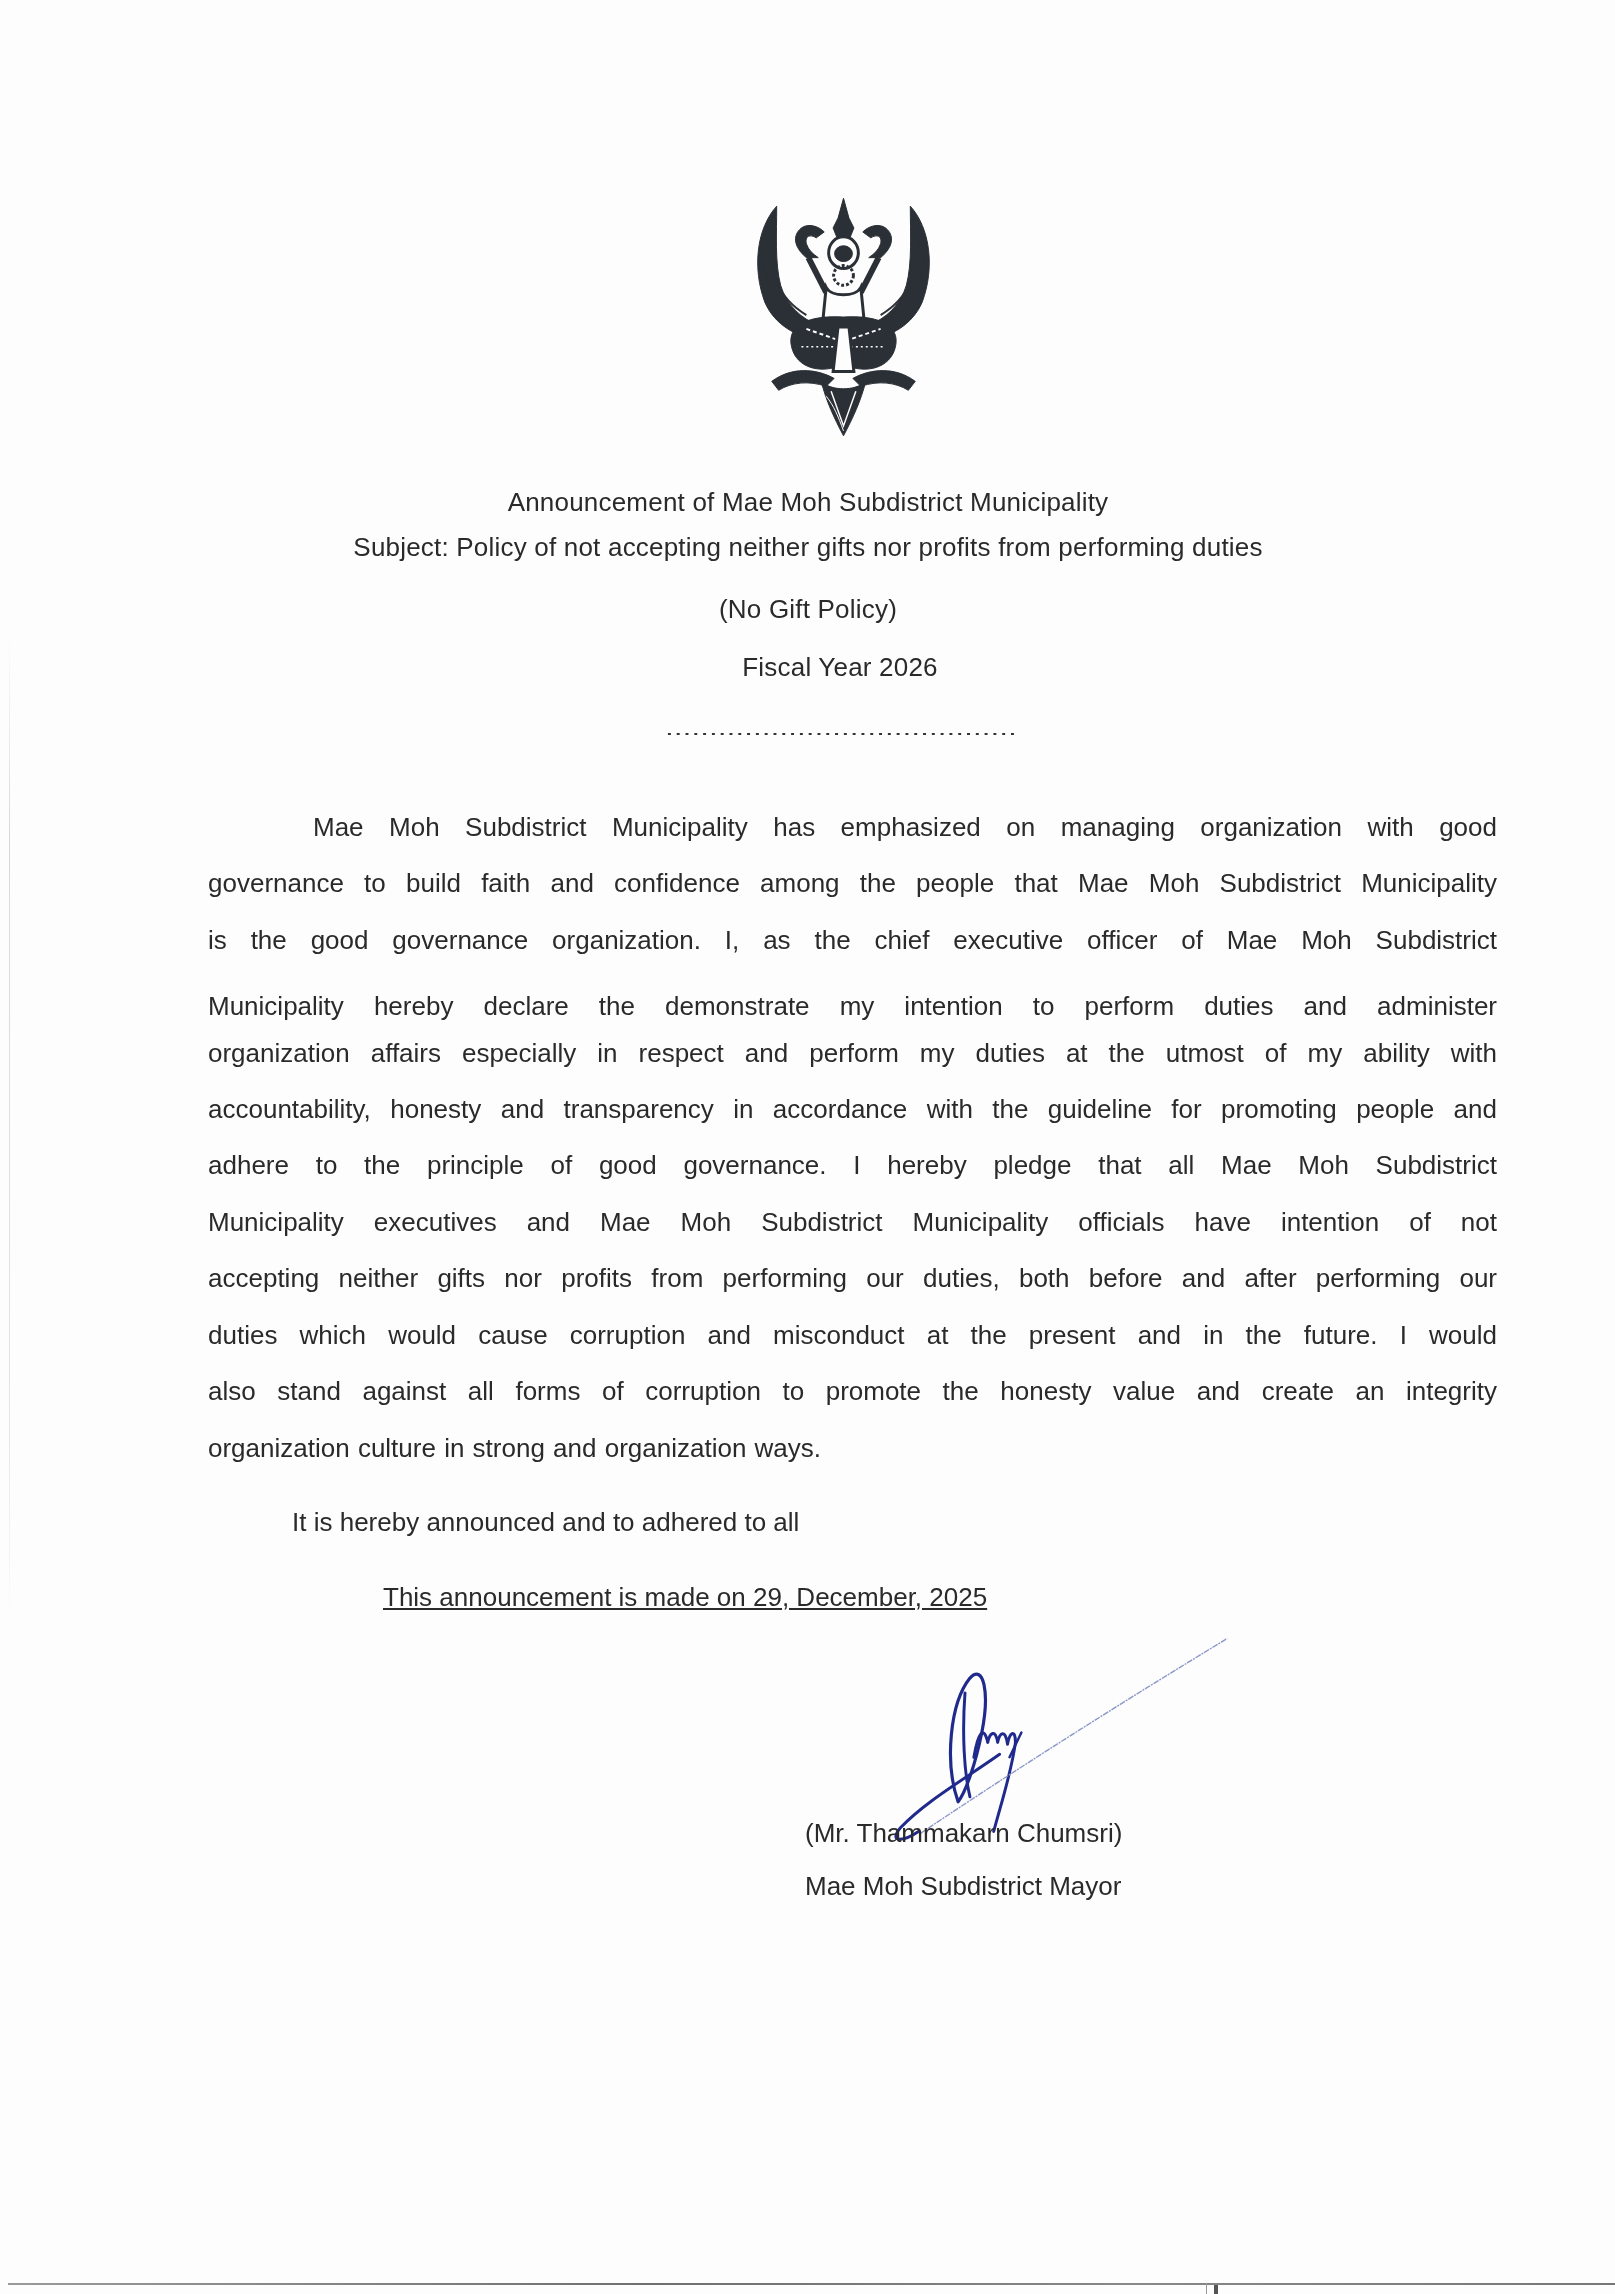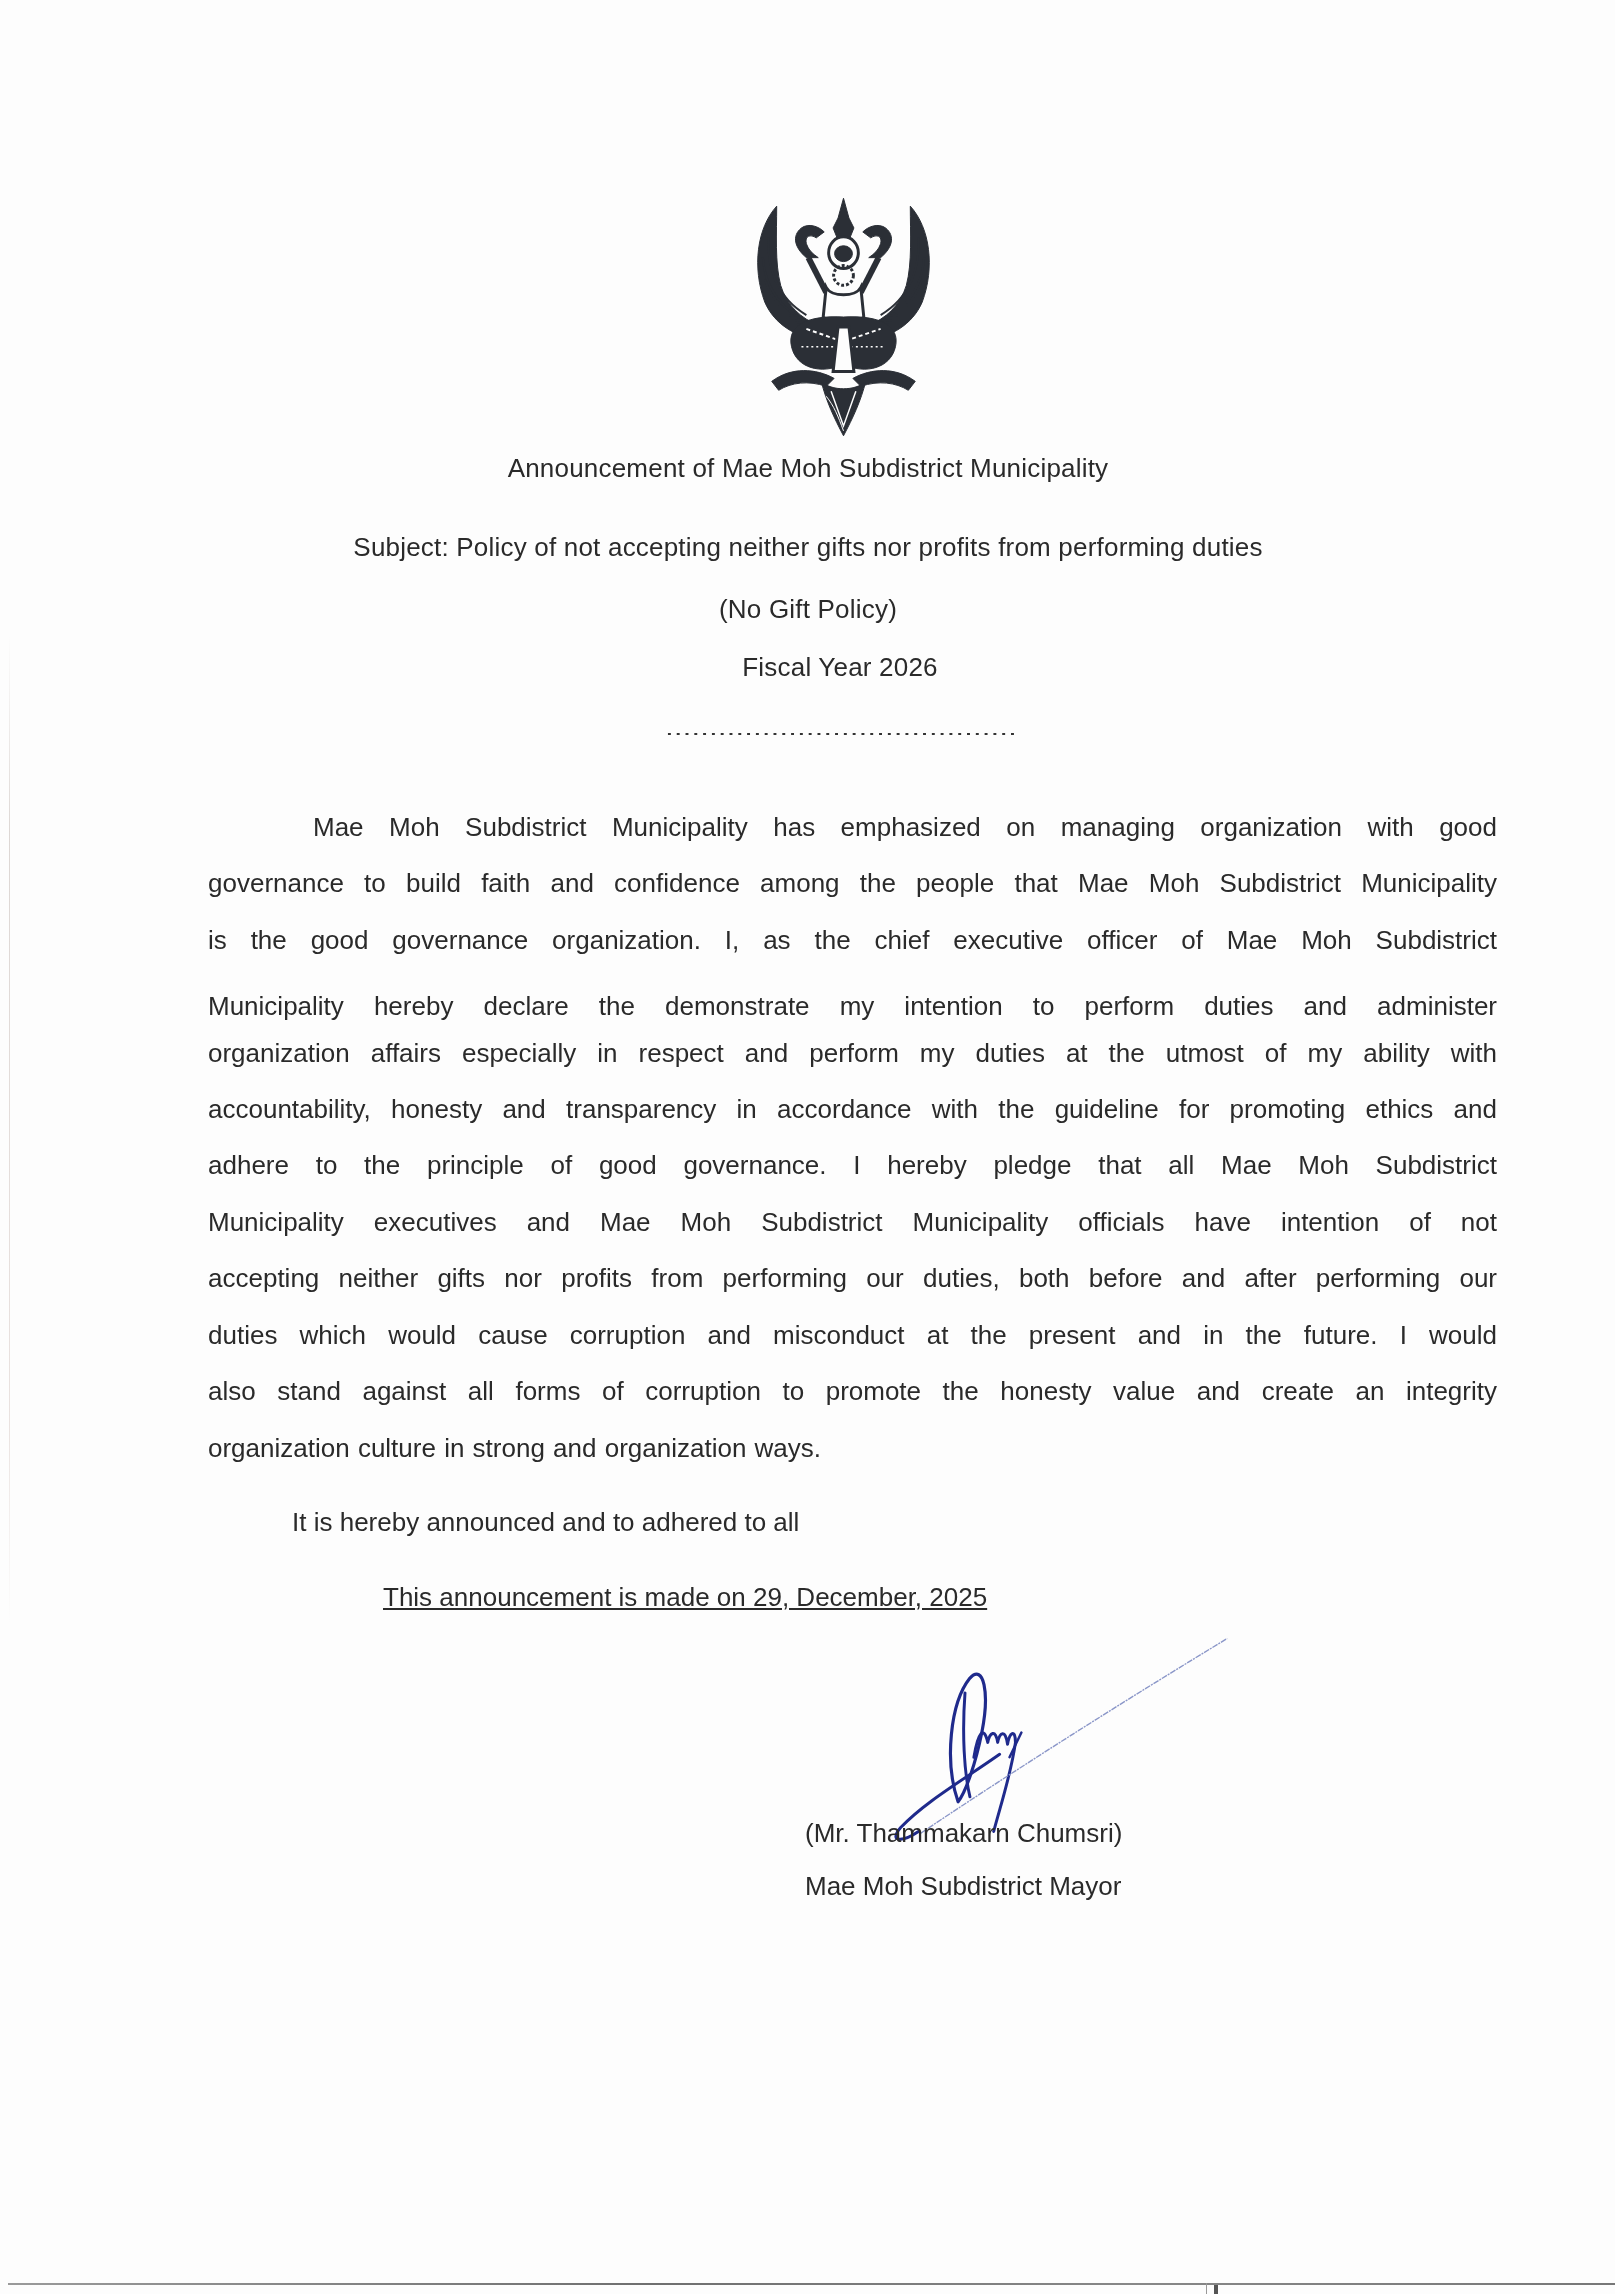--- a/index.html
+++ b/index.html
@@ -89,33 +89,33 @@
 
     <path d="M25 185 C45 170 70 172 88 182 L80 190 C62 184 45 186 32 194 Z" stroke-width="1"></path>
     <path d="M170 185 C150 170 125 172 107 182 L115 190 C133 184 150 186 163 194 Z" stroke-width="1"></path>
 
     <path d="M75 185 C80 205 88 222 97.5 240 C107 222 115 205 120 185 C110 195 85 195 75 185 Z" stroke-width="1"></path>
     <path d="M85 195 L97.5 230 L110 195" fill="none" stroke="#fdfdfd" stroke-width="1.5"></path>
     <path d="M80 200 C88 210 92 220 97.5 235" fill="none" stroke="#fdfdfd" stroke-width="1"></path>
   </g>
 </svg>
 
-<div class="hdr" style="top:453px;">Announcement of Mae Moh Subdistrict Municipality</div>
+<div class="hdr" style="top:487px;">Announcement of Mae Moh Subdistrict Municipality</div>
 <div class="hdr" style="top:532px;">Subject: Policy of not accepting neither gifts nor profits from performing duties</div>
 <div class="hdr" style="top:594px;">(No Gift Policy)</div>
 <div class="hdr" style="top:652px;padding-left:32px;">Fiscal Year 2026</div>
 <div class="dots"></div>
 
 <div>
   <div class="body-line first" style="top: 812px; white-space: normal; height: 30px; overflow: visible;">Mae Moh Subdistrict Municipality has emphasized on managing organization with good</div>
   <div class="body-line" style="top: 868px; white-space: normal; height: 30px; overflow: visible;">governance to build faith and confidence among the people that Mae Moh Subdistrict Municipality</div>
   <div class="body-line" style="top: 925px; white-space: normal; height: 30px; overflow: visible;">is the good governance organization. I, as the chief executive officer of Mae Moh Subdistrict</div>
   <div class="body-line" style="top: 991px; white-space: normal; height: 30px; overflow: visible;">Municipality hereby declare the demonstrate my intention to perform duties and administer</div>
   <div class="body-line" style="top: 1038px; white-space: normal; height: 30px; overflow: visible;">organization affairs especially in respect and perform my duties at the utmost of my ability with</div>
-  <div class="body-line" style="top: 1094px; white-space: normal; height: 30px; overflow: visible;">accountability, honesty and transparency in accordance with the guideline for promoting ethics and</div>
+  <div class="body-line" style="top: 1094px; white-space: normal; height: 30px; overflow: visible;">accountability, honesty and transparency in accordance with the guideline for promoting people and</div>
   <div class="body-line" style="top: 1150px; white-space: normal; height: 30px; overflow: visible;">adhere to the principle of good governance.  I hereby pledge that all Mae Moh Subdistrict</div>
   <div class="body-line" style="top: 1207px; white-space: normal; height: 30px; overflow: visible;">Municipality executives and Mae Moh Subdistrict Municipality officials have intention of not</div>
   <div class="body-line" style="top: 1263px; white-space: normal; height: 30px; overflow: visible;">accepting neither gifts nor profits from performing our duties, both before and after performing our</div>
   <div class="body-line" style="top: 1320px; white-space: normal; height: 30px; overflow: visible;">duties which would cause corruption and misconduct at the present and in the future.  I would</div>
   <div class="body-line" style="top: 1376px; white-space: normal; height: 30px; overflow: visible;">also stand against all forms of corruption to promote the honesty value and create an integrity</div>
   <div class="body-line last" style="top: 1433px; white-space: normal; height: 30px; overflow: visible;">organization culture in strong and organization ways.</div>
 </div>
 
 <div class="plain" style="left:292px; top:1507px;">It is hereby announced and to adhered to all</div>
 <div class="plain" style="left:383px; top:1582px;text-decoration:underline;">This announcement is made on 29, December, 2025</div>

